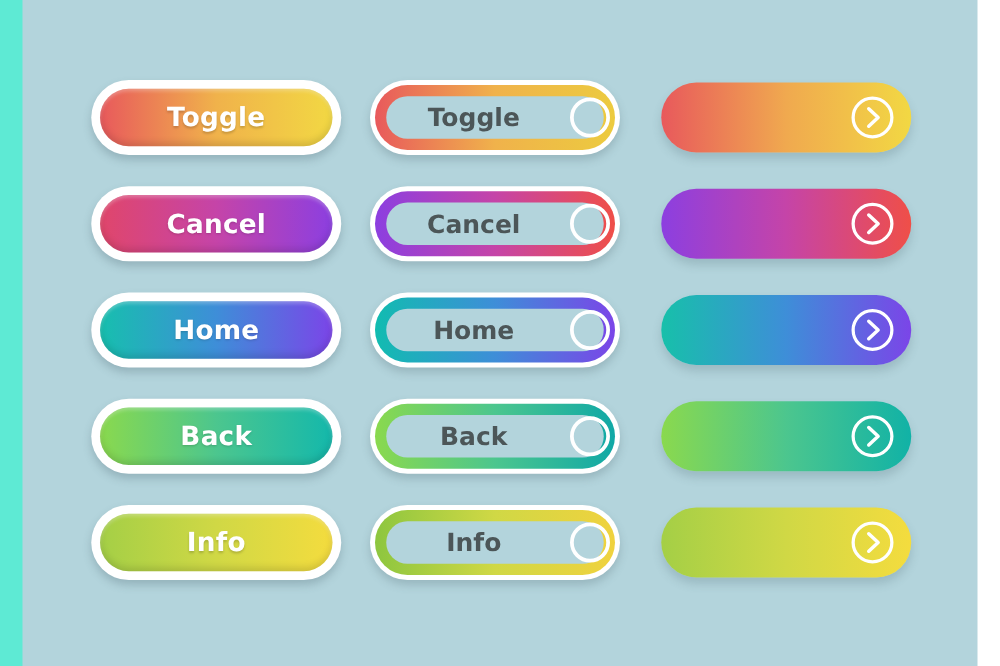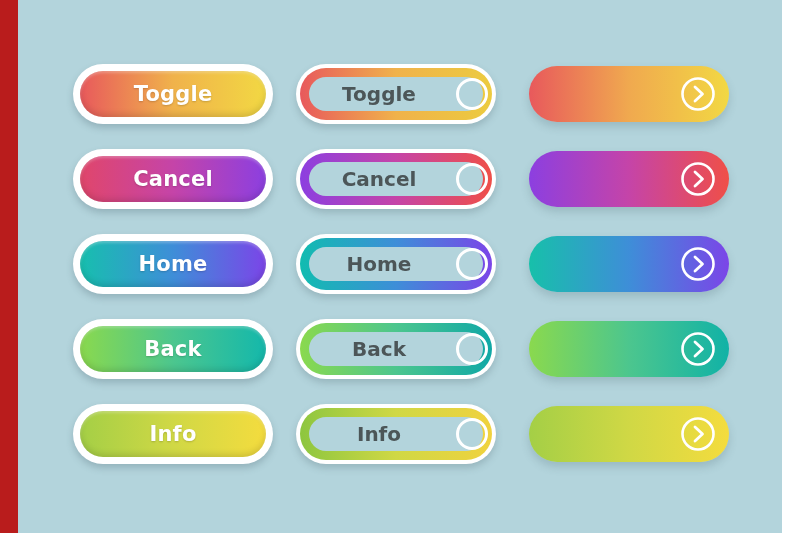--- a/index.html
+++ b/index.html
@@ -11,21 +11,21 @@
     width: 800px;
     height: 533px;
     overflow: hidden;
     font-family: "DejaVu Sans", sans-serif;
   }
 
   #canvas {
     position: relative;
     width: 692px;
     height: 533px;
-    background: #b91c1c;
+    background: #5eead4;
   }
 
   #backdrop {
     position: absolute;
     left: 18px;
     top: 0px;
     width: 764px;
     height: 533px;
     background: #b3d4dc;
   }

